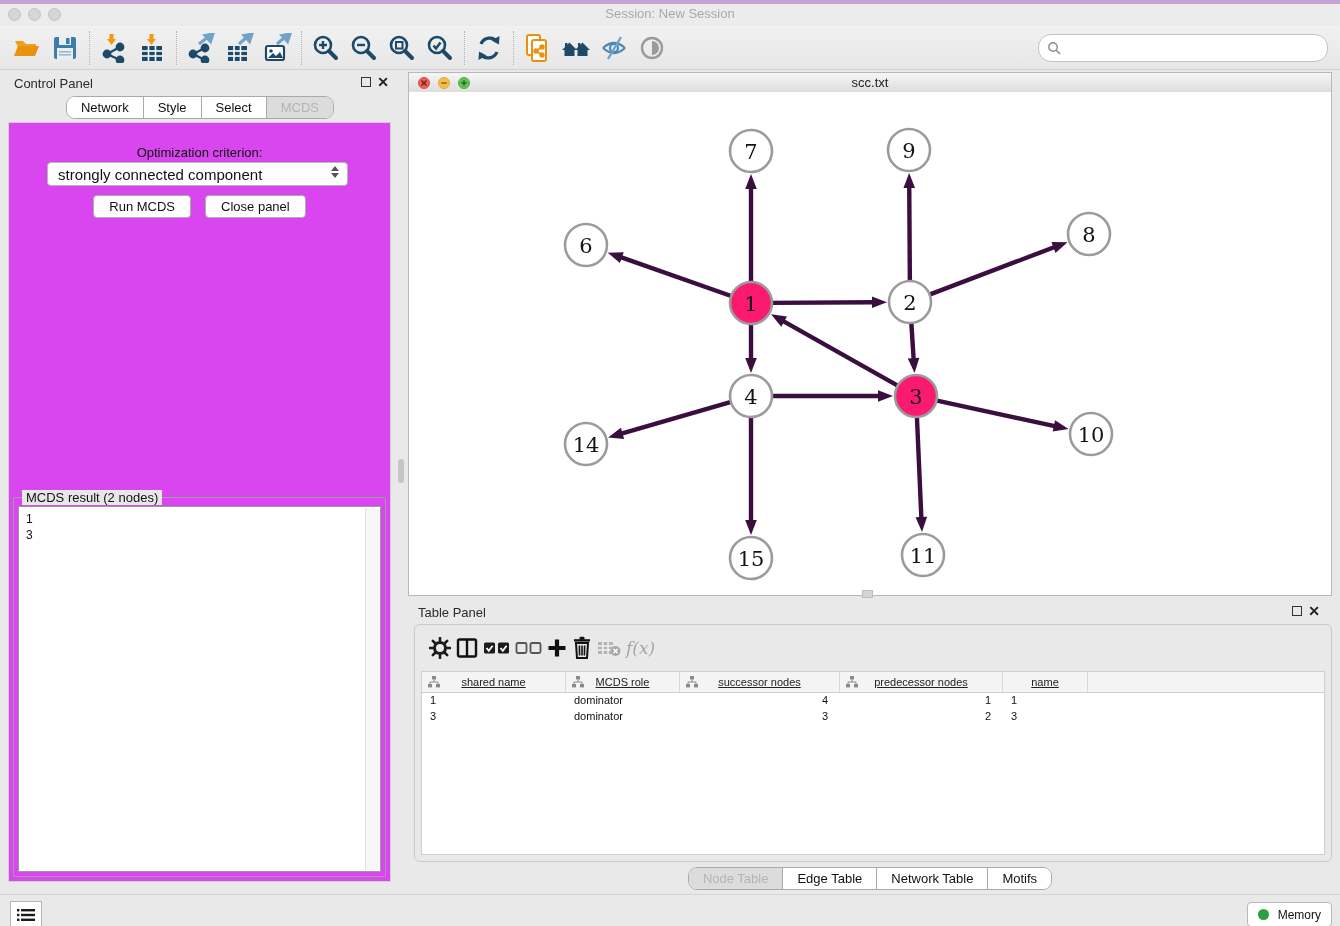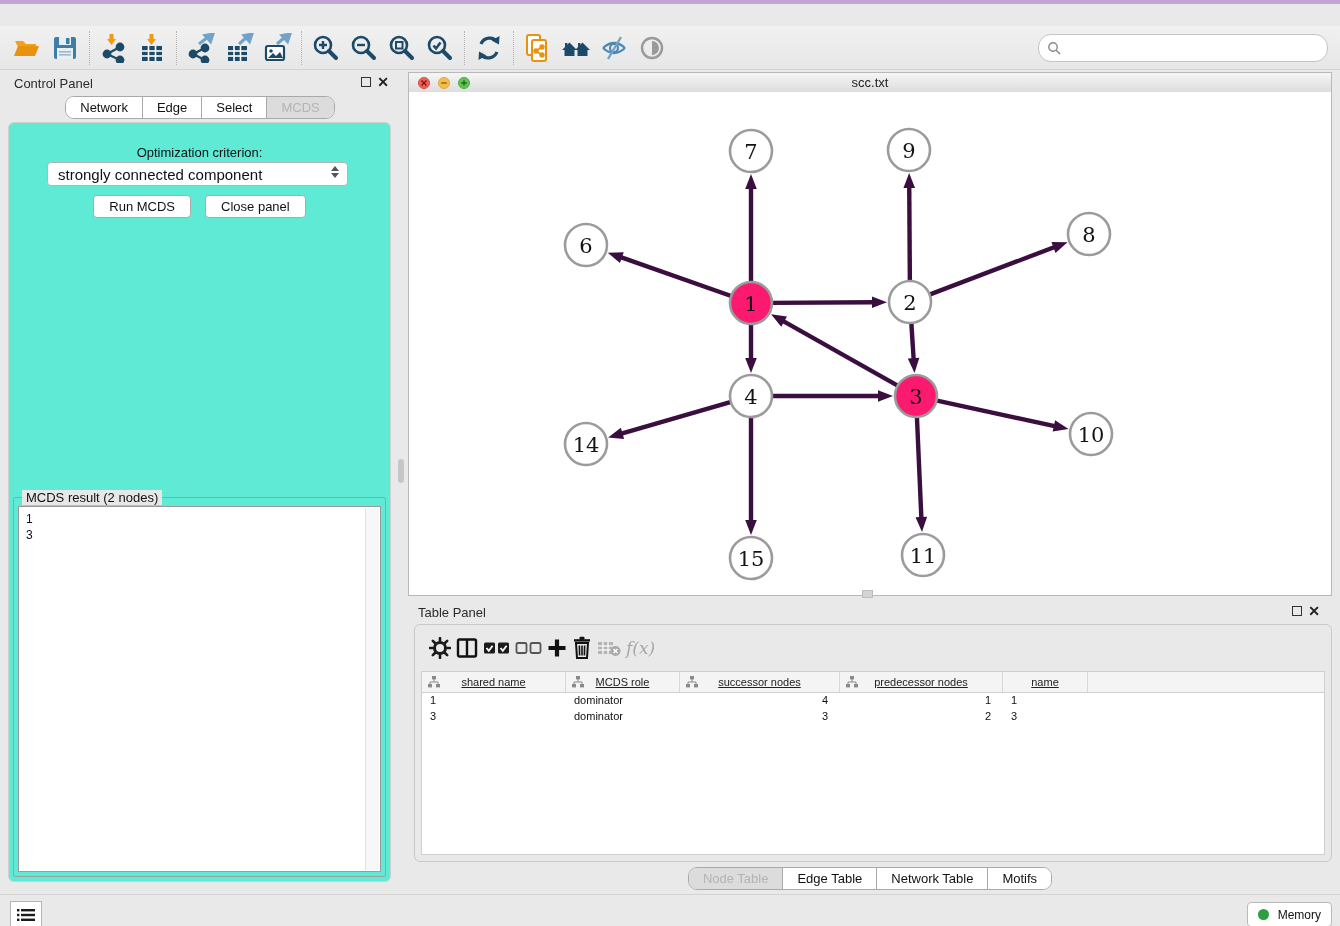--- a/index.html
+++ b/index.html
@@ -27,22 +27,22 @@
   #control-panel{position:absolute;left:2px;top:66px;width:396px;height:816px;}
   .panel-head{position:relative;height:26px;}
   .panel-title{position:absolute;left:12px;top:6px;font-size:13px;color:#2b2b2b;}
   .float-ic{position:absolute;top:7px;width:10px;height:10px;border:1.5px solid #333;box-sizing:border-box;}
   .close-ic{position:absolute;top:4px;font-size:14px;font-weight:bold;color:#222;line-height:16px;}
   .seg-row{display:flex;justify-content:center;}
   .seg-group{display:inline-flex;border:1px solid #a9a9a9;border-radius:9px;overflow:hidden;background:#fff;}
   .seg{padding:3px 14px;font-size:13px;color:#111;background:#fff;border-left:1px solid #a9a9a9;white-space:nowrap;}
   .seg:first-child{border-left:none;}
   .seg.active{background:#dcdcdc;color:#b4b4b4;}
-  #cp-box{position:absolute;left:6px;right:7px;top:52px;bottom:4px;background:#5eead4;
-      border:1px solid #d0d0d0;border-radius:6px;}
+  #cp-box{position:absolute;left:6px;right:7px;top:52px;bottom:4px;background:#d946ef;
+      border:1px solid #d0d0d0;border-radius:0;}
   #opt-label{position:absolute;top:22px;left:0;right:0;text-align:center;font-size:13px;color:#111;}
   #criterion-select{position:absolute;left:38px;right:42px;top:39px;height:22px;background:#fff;
       border:1px solid #b5b5b5;border-radius:4px;font-size:15px;display:flex;align-items:center;
       padding-left:10px;color:#111;}
   .stepper{position:absolute;right:8px;top:3px;display:flex;flex-direction:column;gap:2px;}
   .stepper span{width:0;height:0;border-left:4px solid transparent;border-right:4px solid transparent;}
   .stepper .up{border-bottom:5px solid #555;}
   .stepper .dn{border-top:5px solid #555;}
   #cp-buttons{position:absolute;top:72px;left:0;right:0;display:flex;justify-content:center;gap:14px;}
   .btn{background:#fff;border:1px solid #ababab;border-radius:4px;font-size:13px;
@@ -91,20 +91,26 @@
        border:1px solid #b5b5b5;display:flex;align-items:center;justify-content:center;}
   #memory-btn{position:absolute;right:8px;top:7px;height:23px;background:#fff;border:1px solid #b9b9b9;
        border-radius:4px;display:flex;align-items:center;gap:9px;padding:0 10px;font-size:12px;color:#111;}
   #memory-dot{width:11px;height:11px;border-radius:50%;background:#2e9e3e;}
 </style>
 </head>
 <body>
 
 <div id="app">
 
+  <div id="titlebar">
+    <span class="tl" style="left:8px"></span>
+    <span class="tl" style="left:28px"></span>
+    <span class="tl" style="left:48px"></span>
+    <div id="title-text">Session: New Session</div>
+  </div>
 
   <div id="toolbar">
     <span class="tbtn">
       <svg viewBox="0 0 30 30">
           <path d="M3 8h8l3 3h10v3H6z" fill="#f0a11c"></path>
           <path d="M6 13h21l-4 10H2z" fill="#e8920e"></path>
         </svg>
     </span>
     <span class="tbtn">
       <svg viewBox="0 0 30 30">
@@ -278,21 +284,21 @@
 
   <div id="control-panel">
     <div class="panel-head">
       <span class="panel-title">Control Panel</span>
       <span class="float-ic" style="right:27px"></span>
       <span class="close-ic" style="right:9px">✕</span>
     </div>
     <div class="seg-row">
       <div class="seg-group">
           <div class="seg">Network</div>
-          <div class="seg">Edge</div>
+          <div class="seg">Style</div>
           <div class="seg">Select</div>
           <div class="seg active">MCDS</div>
         </div>
     </div>
     <div id="cp-box">
       <div id="opt-label">Optimization criterion:</div>
       <div id="criterion-select">
         <span>strongly connected component</span>
         <span class="stepper">
             <span class="up"></span>

